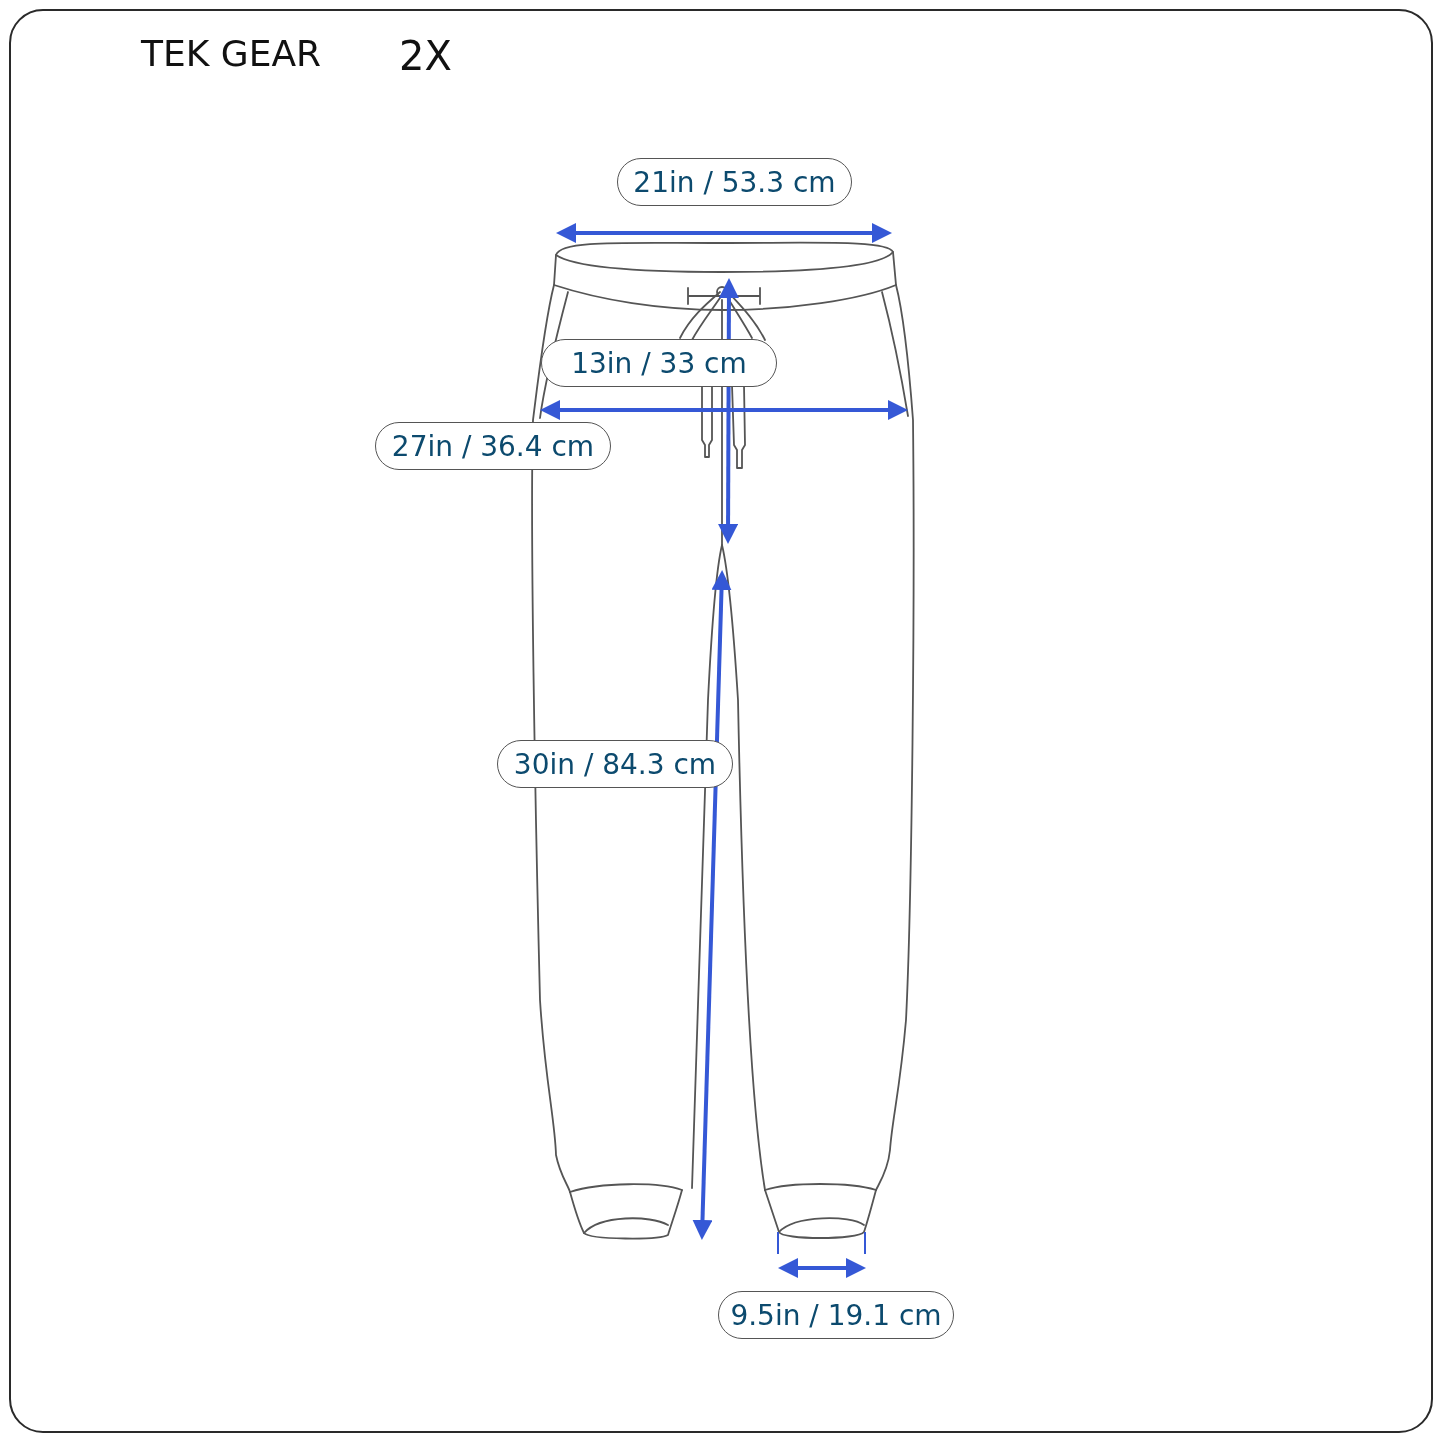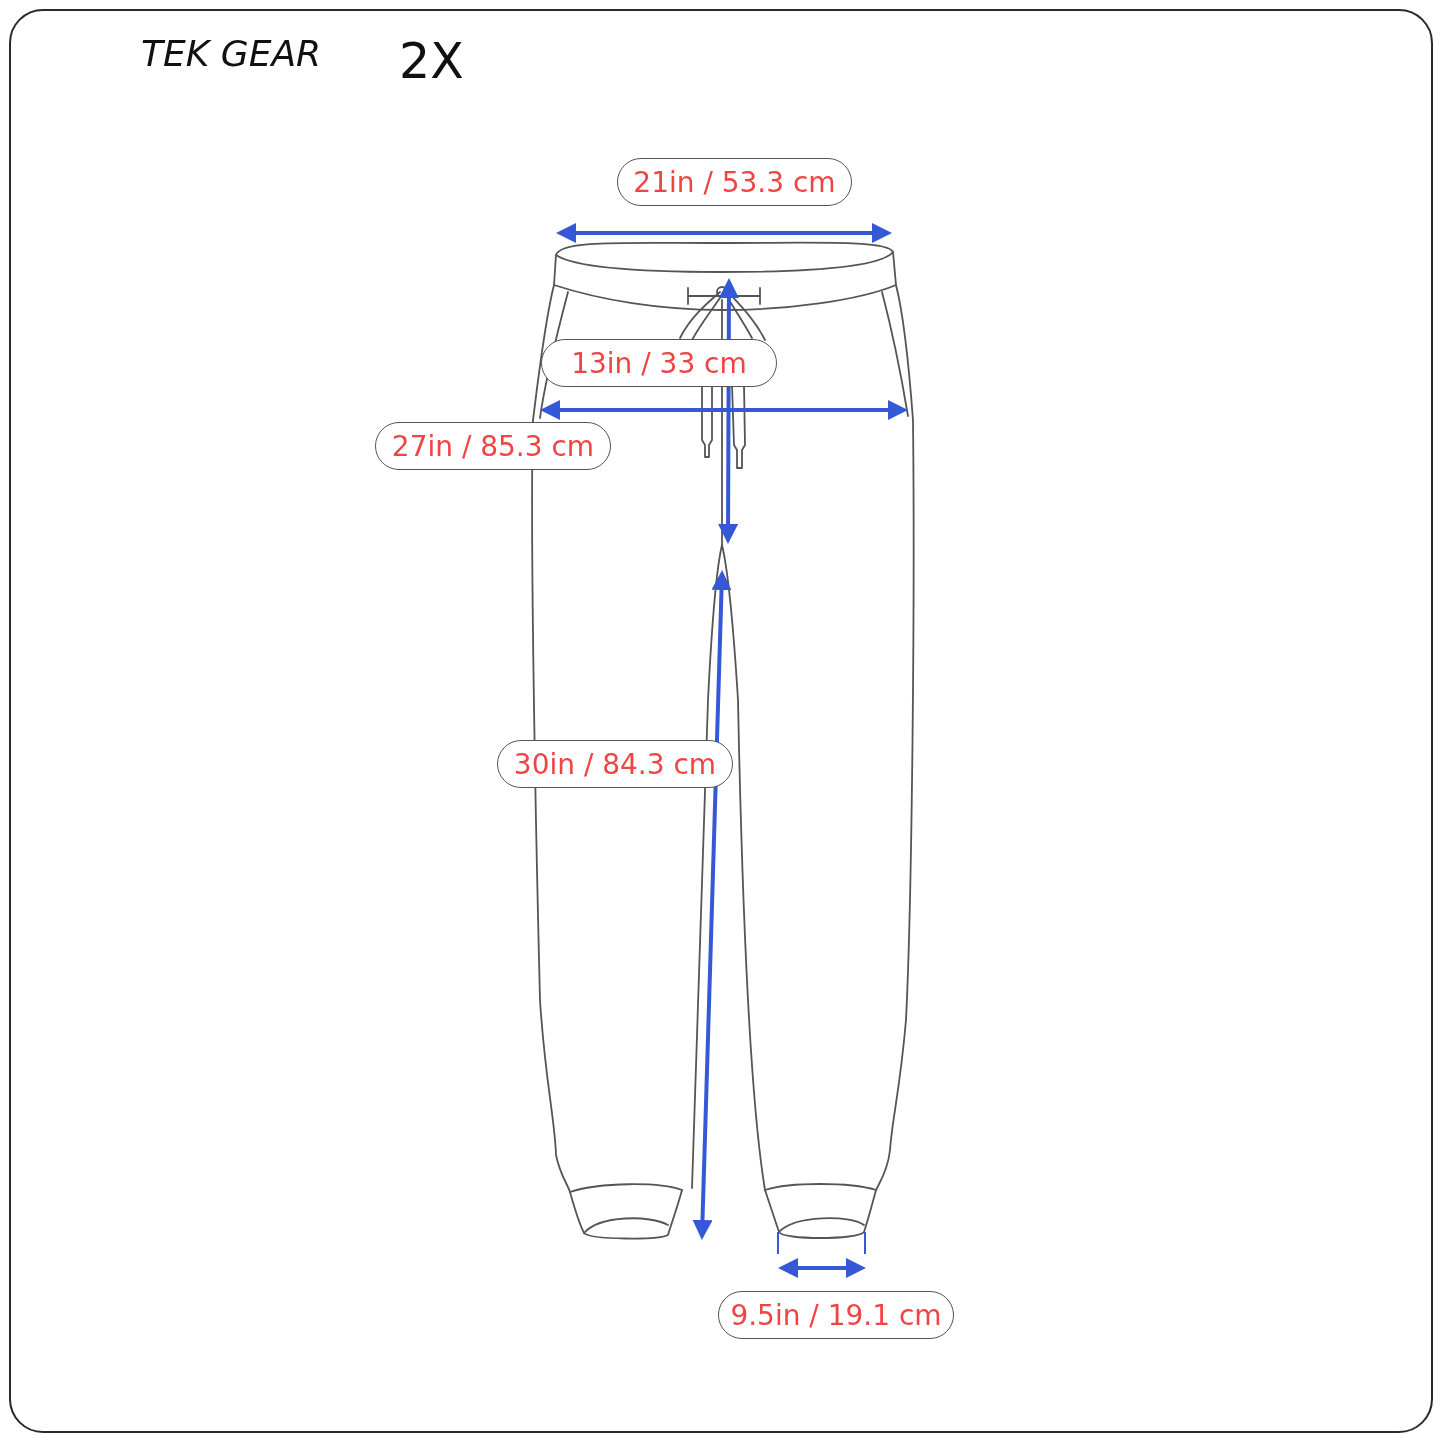--- a/index.html
+++ b/index.html
@@ -1,27 +1,27 @@
 <!DOCTYPE html>
 <html><head>
   <meta charset="utf-8">
   <style>
     html, body { margin: 0; padding: 0; background: #ffffff; }
     body { width: 1445px; height: 1445px; position: relative; overflow: hidden; font-family: "DejaVu Sans", "Liberation Sans", sans-serif; }
     .frame {
       position: absolute; left: 9px; top: 9px; width: 1424px; height: 1424px;
       border: 2px solid #2a2a2a; border-radius: 34px; box-sizing: border-box;
     }
-    .brand { position: absolute; left: 141px; top: 33px; font-size: 36px; color: #111; letter-spacing: 0px; font-style: italic; }
-    .size { position: absolute; left: 399px; top: 33px; font-size: 49px; color: #111; }
+    .brand { position: absolute; left: 141px; top: 33px; font-size: 36px; color: #111; letter-spacing: 0px; }
+    .size { position: absolute; left: 399px; top: 33px; font-size: 40px; color: #111; }
     svg.drawing { position: absolute; left: 0; top: 0; }
     .pill {
       position: absolute; height: 48px; box-sizing: border-box;
       border: 1.5px solid #555; border-radius: 24px; background: #fff;
-      font-size: 28px; color: #ef4444; display: flex; align-items: center; justify-content: center;
+      font-size: 28px; color: #0c4a6e; display: flex; align-items: center; justify-content: center;
       white-space: nowrap;
     }
   </style>
 </head>
 <body>
 
 <div class="frame"></div>
 
 <div class="brand">TEK GEAR</div>
 <div class="size">2X</div>
@@ -77,15 +77,15 @@
     <line x1="782" y1="1268" x2="862" y2="1268" marker-start="url(#ah)" marker-end="url(#ah)"></line>
   </g>
   <g stroke="#3558D6" stroke-width="2">
     <line x1="778" y1="1232" x2="778" y2="1254"></line>
     <line x1="865" y1="1232" x2="865" y2="1254"></line>
   </g>
 </svg>
 
 <div class="pill" style="left:617px; top:158px; width:235px;">21in / 53.3 cm</div>
 <div class="pill" style="left:541px; top:339px; width:236px;text-align:right;">13in / 33 cm</div>
-<div class="pill" style="left:375px; top:422px; width:236px;">27in / 85.3 cm</div>
+<div class="pill" style="left:375px; top:422px; width:236px;">27in / 36.4 cm</div>
 <div class="pill" style="left:497px; top:740px; width:236px;">30in / 84.3 cm</div>
 <div class="pill" style="left:718px; top:1291px; width:236px;">9.5in / 19.1 cm</div>
 
 </body></html>

